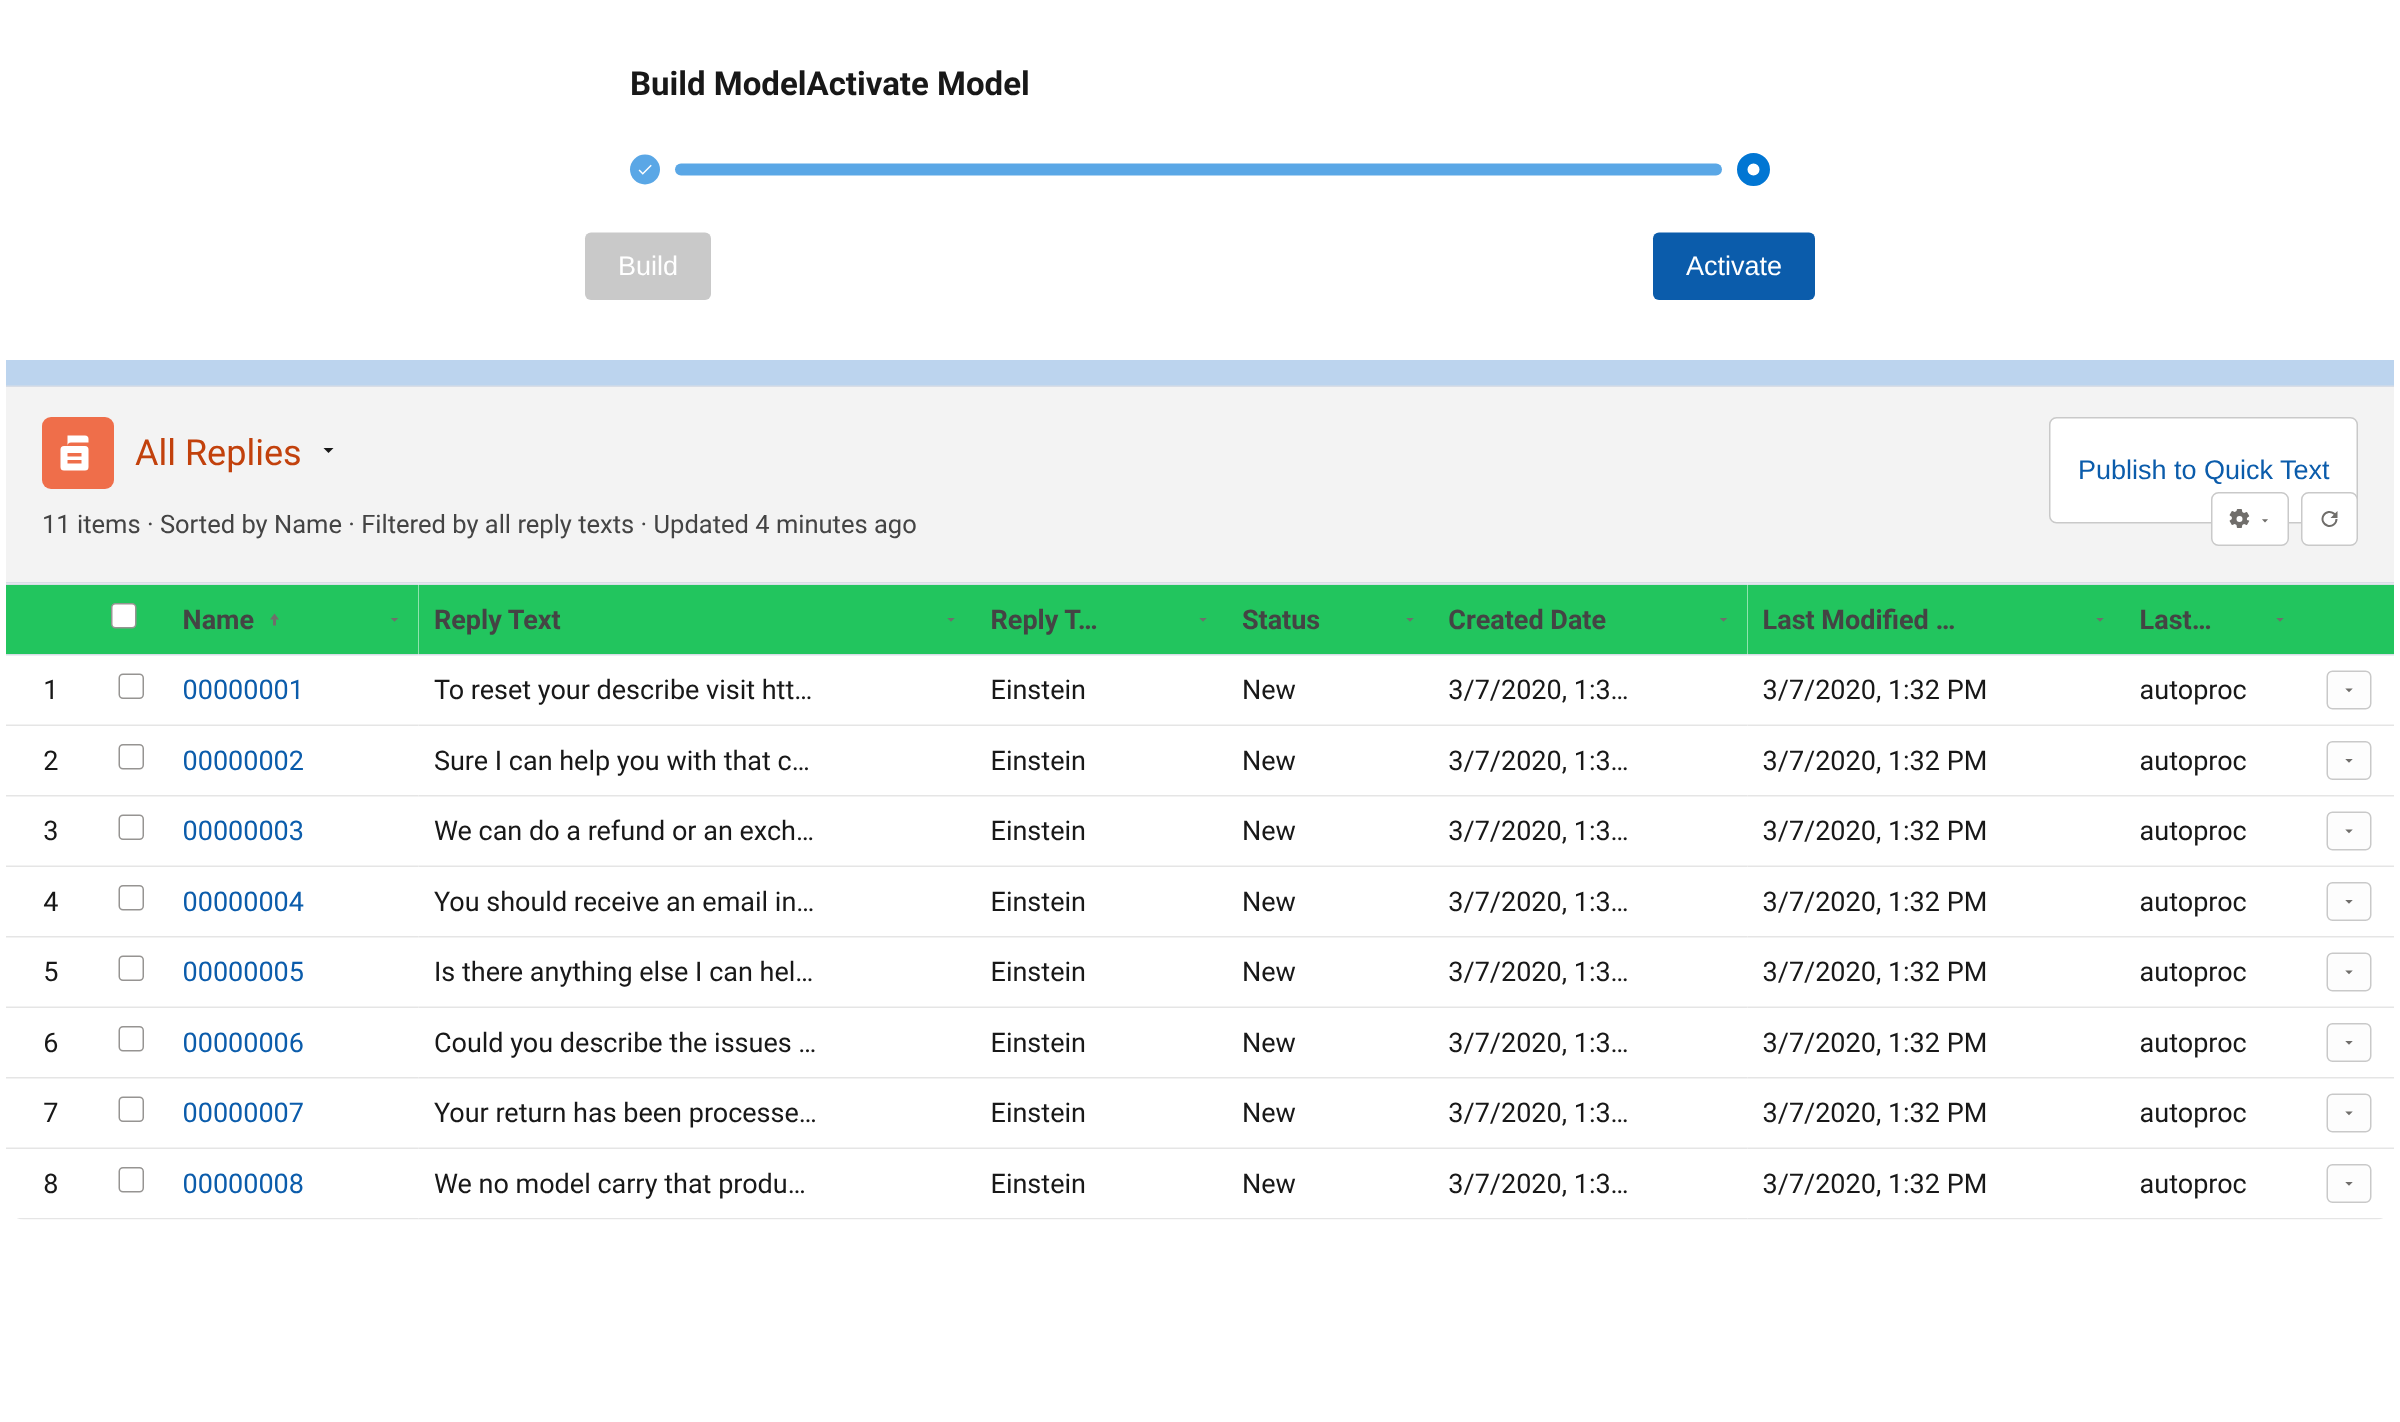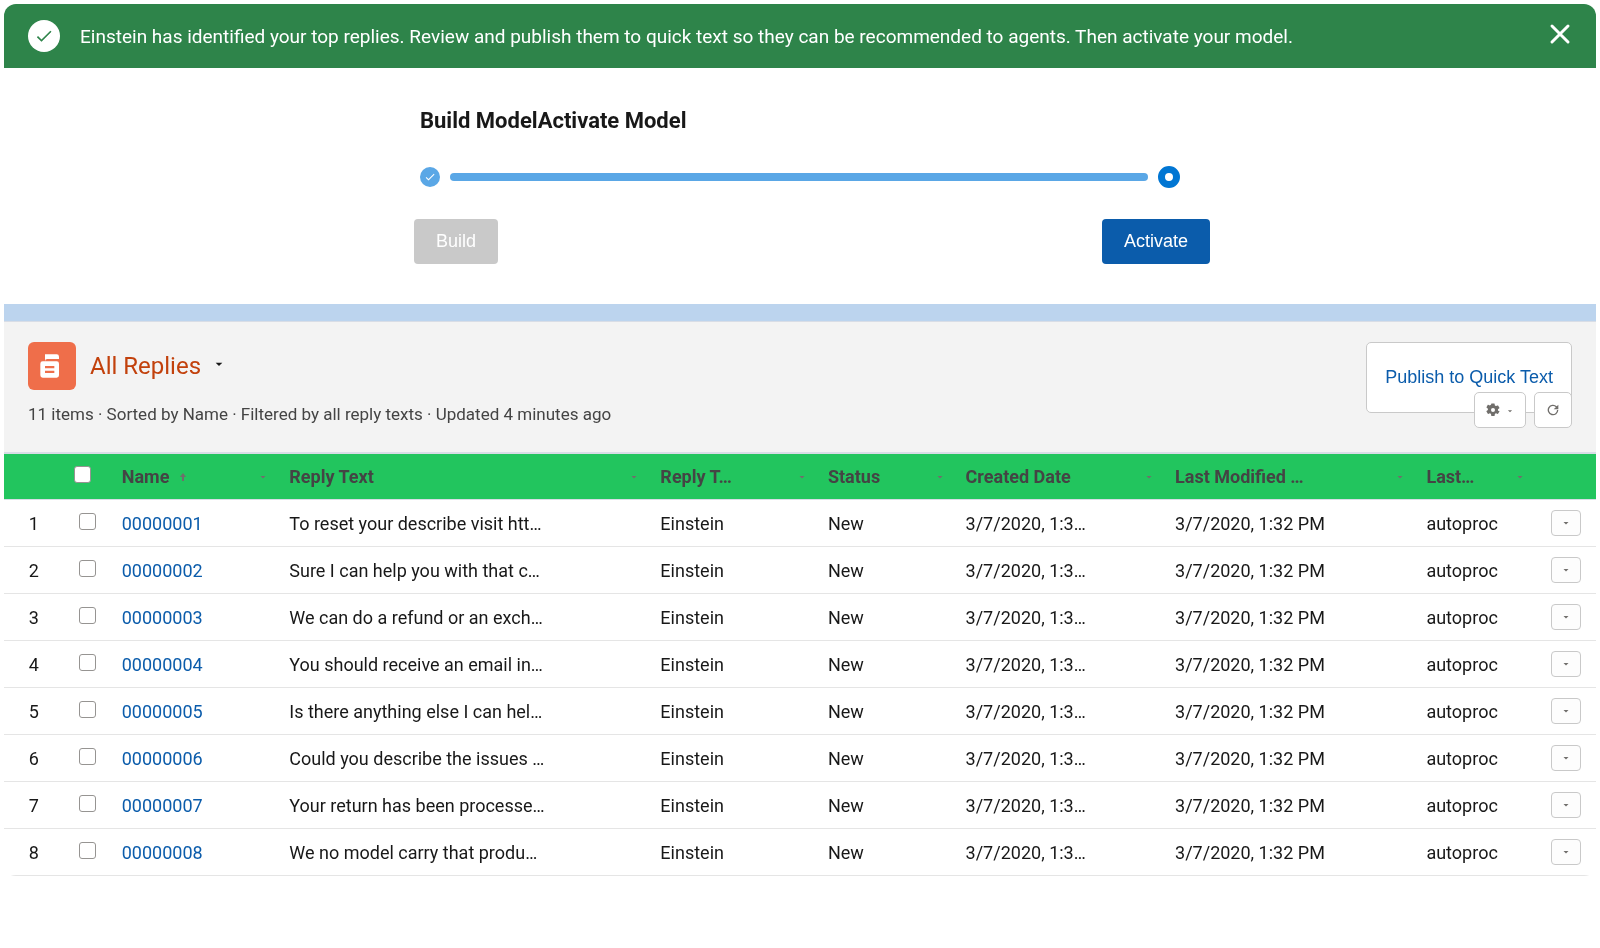--- a/index.html
+++ b/index.html
@@ -16,21 +16,21 @@
   
   .progress-wrap { padding: 40px 0 40px 0; }
   .progress-labels { display: flex; justify-content: flex-start; width: 760px; margin: 0 auto 32px auto; }
   .progress-labels .lbl { font-size: 22px; font-weight: 700; color: #181818; }
   .progress-bar-outer { width: 760px; margin: 0 auto; position: relative; height: 24px; display: flex; align-items: center; }
   .progress-track { flex: 1; height: 8px; background: #5aa7e6; border-radius: 4px; margin: 0 10px; }
   .node-start { width: 20px; height: 20px; border-radius: 50%; background: #5aa7e6; display:flex; align-items:center; justify-content:center; }
   .node-start svg { width:12px; height:12px; fill:#fff; }
   .node-end { width: 22px; height: 22px; border-radius: 50%; background: #fff; border: 7px solid #0176d3; }
   .progress-actions { width: 820px; margin: 30px auto 0 auto; display: flex; justify-content: space-between; }
-  .btn { border-radius: 4px; padding: 12px 22px; font-size: 18px; border: none; cursor: pointer; margin-left: 24px; }
+  .btn { border-radius: 4px; padding: 12px 22px; font-size: 18px; border: none; cursor: pointer; }
   .btn-disabled { background: #c9c9c9; color: #fff; cursor: default; }
   .btn-primary { background: #0b5cab; color: #fff; }
   
   .blue-strip { height: 18px; background: #bcd4ee; border-bottom: 1px solid #d8dde6; }
 
   
   .list-header { background: #f3f3f3; padding: 20px 24px 28px 24px; border-bottom: 1px solid #d8dde6; position: relative; }
   .list-title-row { display: flex; align-items: center; }
   .list-icon { width: 48px; height: 48px; border-radius: 6px; background: #ef6e4a; display: flex; align-items: center; justify-content: center; margin-right: 14px; }
   .list-icon svg { width: 28px; height: 28px; fill: #fff; }
@@ -64,33 +64,20 @@
   .th-caret-right { margin-left:auto; }
   .row-action-btn { width: 30px; height: 26px; border: 1px solid #c9c9c9; border-radius: 4px; background: #fdfdfd; display:inline-flex; align-items:center; justify-content:center; cursor:pointer; }
   .row-action-btn svg { width:12px; height:12px; fill:#706e6b; }
   .frame { border: 4px solid transparent; border-radius: 16px; overflow: hidden; }
 </style>
 </head>
 <body>
 
 <div class="frame">
 
-<div class="banner">
-  <div class="check-circle">
-    <svg viewBox="0 0 24 24">
-          <path d="M9 16.17l-4.17-4.17L3.4 13.4 9 19l12-12-1.4-1.4z"></path>
-        </svg>
-  </div>
-  <div class="msg">Einstein has identified your top replies. Review and publish them to quick text so they can be recommended to agents. Then activate your model.</div>
-  <div class="close">
-    <svg viewBox="0 0 24 24">
-          <path d="M4 4 L20 20 M20 4 L4 20"></path>
-        </svg>
-  </div>
-</div>
 
 <div class="progress-wrap">
   <div class="progress-labels">
     <div class="lbl">Build Model</div>
     <div class="lbl">Activate Model</div>
   </div>
   <div class="progress-bar-outer">
     <div class="node-start">
       <svg viewBox="0 0 24 24">
             <path d="M9 16.17l-4.17-4.17L3.4 13.4 9 19l12-12-1.4-1.4z"></path>

